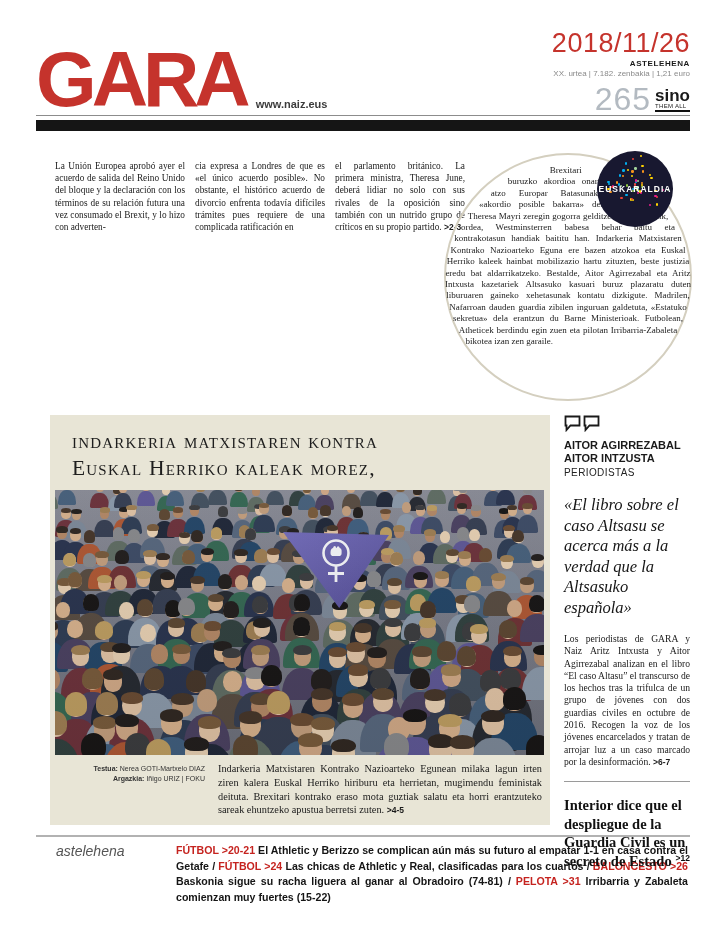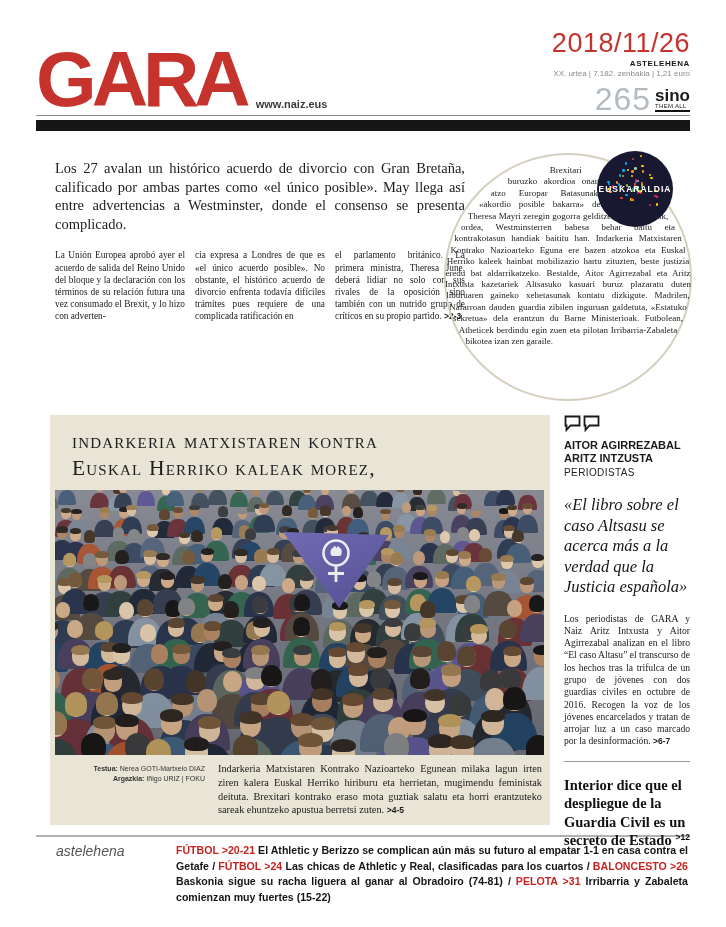--- a/index.html
+++ b/index.html
@@ -108,21 +108,20 @@
           <span class="free-sub">THEM ALL</span>
         </span>
       </div>
     </div>
   </header>
   <div class="rule-thin"></div>
   <div class="rule-thick"></div>
 
   <section class="top-section">
     <div class="lead">
-      <p class="subhead">Los 27 avalan un histórico acuerdo de divorcio con Gran Bretaña, calificado por ambas partes como «el único posible». May llega así entre advertencias a Westminster, donde el consenso se presenta complicado.</p>
       <div class="lead-cols">
         <div class="lead-col">La Unión Europea aprobó ayer el acuerdo de salida del Reino Unido del bloque y la declaración con los términos de su relación futura una vez consumado el Brexit, y lo hizo con adverten-</div>
         <div class="lead-col">cia expresa a Londres de que es «el único acuerdo posible». No obstante, el histórico acuerdo de divorcio enfrenta todavía difíciles trámites pues requiere de una complicada ratificación en</div>
         <div class="lead-col"><span>el parlamento británico. La primera ministra, Theresa June, deberá lidiar no solo con sus rivales de la oposición sino también con un nutrido grupo de críticos en su propio partido.</span> <span class="pref">&gt;2-3</span></div>
       </div>
     </div>
     <div class="circle-story">
       <div class="circle-ring"></div>
       <div class="circle-text"><span class="ct-right"></span><span>Brexitari buruzko akordioa onartu zuen atzo Europar Batasunak, Londresi «akordio posible bakarra» dela ohartaraziz. Theresa Mayri zeregin gogorra gelditzen zaio oraindik, ordea, Westminsterren babesa behar baitu eta kontrakotasun handiak baititu han. Indarkeria Matxistaren Kontrako Nazioarteko Eguna ere bazen atzokoa eta Euskal Herriko kaleek hainbat mobilizazio hartu zituzten, beste justizia eredu bat aldarrikatzeko. Bestalde, Aitor Agirrezabal eta Aritz Intxusta kazetariek Altsasuko kasuari buruz plazaratu duten liburuaren gaineko xehetasunak kontatu dizkigute. Madrilen, Nafarroan dauden guardia zibilen inguruan galdetuta, «Estatuko sekretua» dela erantzun du Barne Ministerioak. Futbolean, Atheticek berdindu egin zuen eta pilotan Irribarria-Zabaleta bikotea izan zen garaile.</span></div>
     </div>
@@ -1292,23 +1291,23 @@
         <div class="caption"><span>Indarkeria Matxistaren Kontrako Nazioarteko Egunean milaka lagun irten ziren kalera Euskal Herriko hiriburu eta herrietan, mugimendu feministak deituta. Brexitari kontrako eraso mota guztiak salatu eta horri erantzuteko sareak ehuntzeko apustua berretsi zuten.</span> <span class="pref">&gt;4-5</span></div>
       </div>
     </div>
 
     <aside class="sidebar">
       <svg class="bubbles" width="38" height="17" viewBox="0 0 38 17">
         <path d="M1.5 1.5 h14 v9 h-9 l-4 4.5 v-4.5 h-1 z" fill="none" stroke="#1a1a1a" stroke-width="1.8"></path>
         <path d="M20.5 1.5 h14 v9 h-9 l-4 4.5 v-4.5 h-1 z" fill="none" stroke="#1a1a1a" stroke-width="1.8"></path>
       </svg>
       <div class="authors">AITOR AGIRREZABAL</div>
-      <div class="authors" style="margin-top:0">ARITZ INTZUSTA</div>
+      <div class="authors" style="margin-top:0">AITOR INTZUSTA</div>
       <div class="role">PERIODISTAS</div>
-      <div class="pull-quote">«El libro sobre el caso Altsasu se acerca más a la verdad que la Justicia española»</div>
+      <div class="pull-quote">«El libro sobre el caso Altsasu se acerca más a la verdad que la Altsasuko española»</div>
       <div class="sb-body"><span>Los periodistas de GARA y Naiz Aritz Intxusta y Aitor Agirrezabal analizan en el libro “El caso Altasu” el transcurso de los hechos tras la trifulca de un grupo de jóvenes con dos guardias civiles en octubre de 2016. Recogen la voz de los jóvenes encarcelados y tratan de arrojar luz a un caso marcado por la desinformación.</span> <span class="pref">&gt;6-7</span></div>
       <div class="sb-divider"></div>
       <div class="brief"><span>Interior dice que el despliegue de la Guardia Civil es un secreto de Estado</span><span class="pref">&gt;12</span></div>
     </aside>
   </section>
 
   <footer class="sports">
     <div class="kirolak-block">
       <div class="kirolak-sub">astelehena</div>
     </div>

